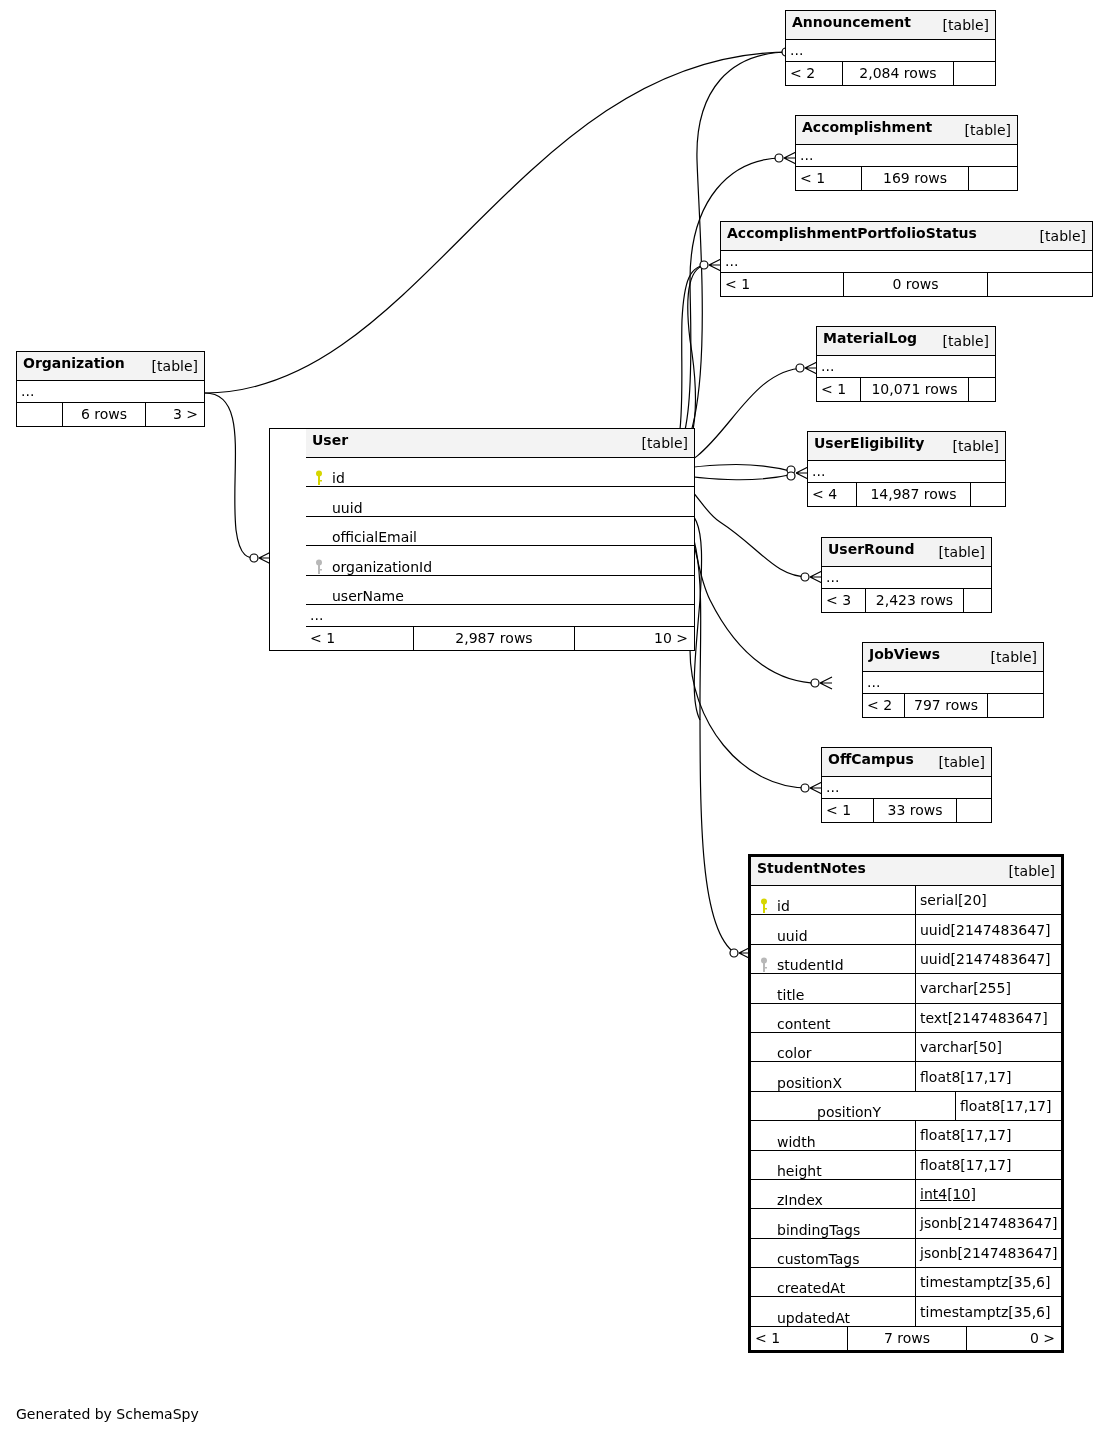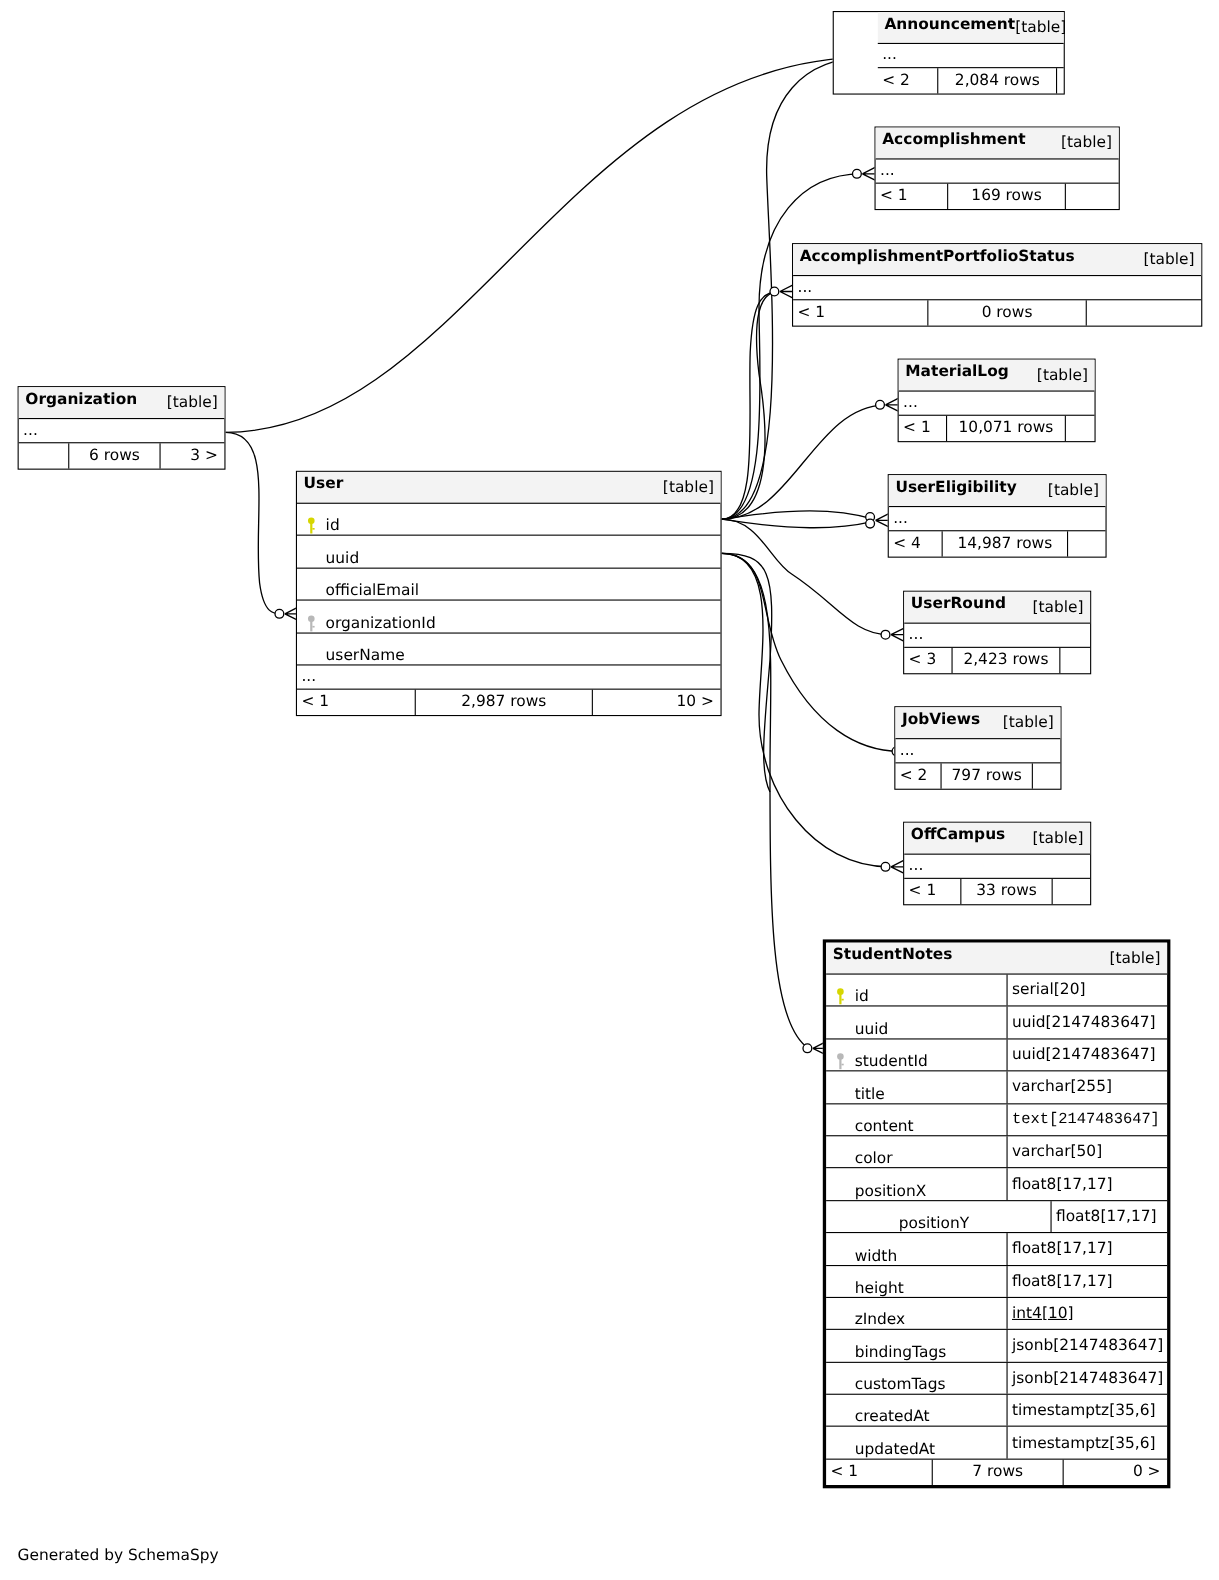--- a/index.html
+++ b/index.html
@@ -94,21 +94,21 @@
   <g>
     <circle cx="734" cy="953" r="4"></circle>
       <path d="M739,953 L751,947 M739,953 L751,953 M739,953 L751,959"></path>
   </g>
   <g>
     <circle cx="254" cy="558" r="4"></circle>
       <path d="M259,558 L271,552 M259,558 L271,558 M259,558 L271,564"></path>
   </g>
 </svg>
 
-<div class="tbl" style="left:757px;top:10px;width:211px;padding-left:40px;">
+<div class="tbl" style="left:785px;top:10px;width:211px;">
   <div class="hdr">
     <span class="name">Announcement</span>
     <span class="kind">[table]</span>
   </div>
   <div class="ell">...</div>
   <div class="foot">
     <div class="fl" style="width:57px">&lt; 2</div>
     <div class="fm" style="width:111px">2,084 rows</div>
     <div class="fr" style="flex:1"></div>
   </div>
@@ -172,21 +172,21 @@
     <span class="kind">[table]</span>
   </div>
   <div class="ell">...</div>
   <div class="foot">
     <div class="fl" style="width:44px">&lt; 3</div>
     <div class="fm" style="width:98px">2,423 rows</div>
     <div class="fr" style="flex:1"></div>
   </div>
 </div>
 
-<div class="tbl" style="left:813px;top:642px;width:152px;">
+<div class="tbl" style="left:862px;top:642px;width:182px;">
   <div class="hdr">
     <span class="name">JobViews</span>
     <span class="kind">[table]</span>
   </div>
   <div class="ell">...</div>
   <div class="foot">
     <div class="fl" style="width:42px">&lt; 2</div>
     <div class="fm" style="width:83px">797 rows</div>
     <div class="fr" style="flex:1"></div>
   </div>
@@ -211,21 +211,21 @@
     <span class="kind">[table]</span>
   </div>
   <div class="ell">...</div>
   <div class="foot">
     <div class="fl" style="width:46px"></div>
     <div class="fm" style="width:83px">6 rows</div>
     <div class="fr" style="flex:1">3 &gt;</div>
   </div>
 </div>
 
-<div class="tbl" style="left:269px;top:428px;width:387px;">
+<div class="tbl" style="left:269px;top:428px;width:426px;padding-left:36px;">
   <div class="hdr">
     <span class="name">User</span>
     <span class="kind">[table]</span>
   </div>
   <div id="user-cols">
       <div class="row">
         <span class="ic">
           <span class="key">
             <svg width="8" height="16" viewBox="0 0 8 16">
               <circle cx="4" cy="3.5" r="3" fill="#d6d600"></circle>
@@ -307,21 +307,21 @@
         <span class="ct" style="flex: 1 1 0%;">uuid[2147483647]</span>
       </div>
       <div class="row">
         <span class="ic"></span>
         <span class="cn" style="flex: 0 0 138px;">title</span>
         <span class="ct" style="flex: 1 1 0%;">varchar[255]</span>
       </div>
       <div class="row">
         <span class="ic"></span>
         <span class="cn" style="flex: 0 0 138px;">content</span>
-        <span class="ct" style="flex: 1 1 0%; font-family: Liberation Mono, monospace;">text[2147483647]</span>
+        <span class="ct" style="flex: 1 1 0%;">text[2147483647]</span>
       </div>
       <div class="row">
         <span class="ic"></span>
         <span class="cn" style="flex: 0 0 138px;">color</span>
         <span class="ct" style="flex: 1 1 0%;">varchar[50]</span>
       </div>
       <div class="row">
         <span class="ic"></span>
         <span class="cn" style="flex: 0 0 138px;">positionX</span>
         <span class="ct" style="flex: 1 1 0%;">float8[17,17]</span>

